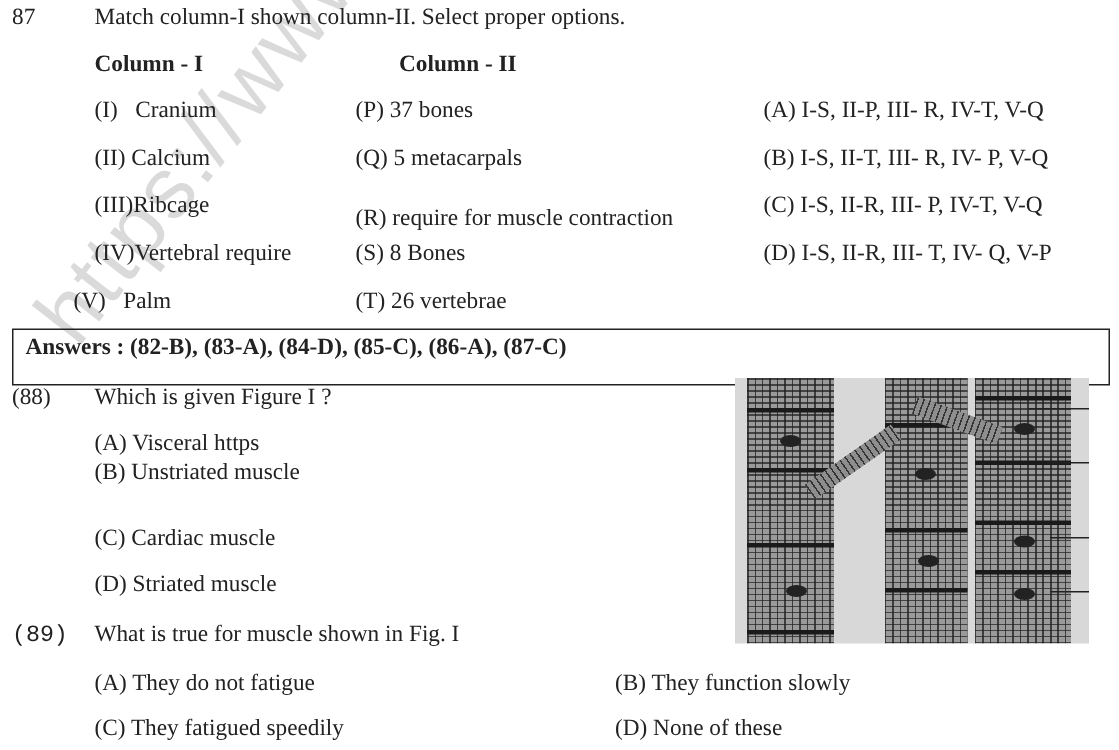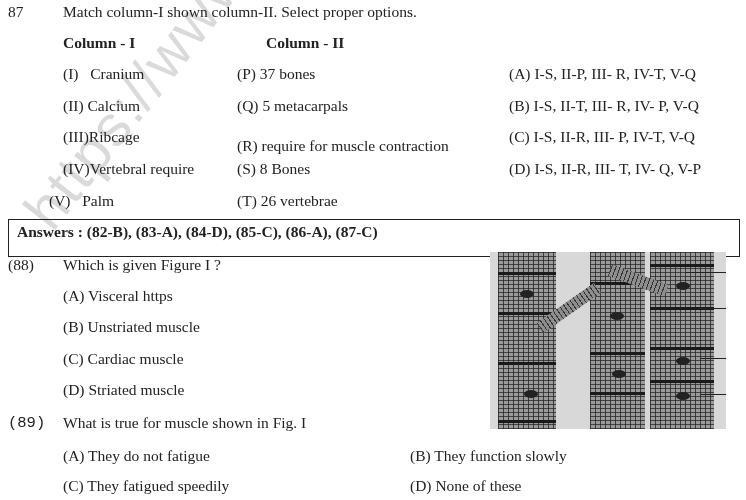--- a/index.html
+++ b/index.html
@@ -77,21 +77,21 @@
 </div>
 
 <div class="answers-box">
   <span>Answers :  (82-B), (83-A), (84-D), (85-C), (86-A), (87-C)</span>
 </div>
 
 <div class="abs" style="left:8px;top:256px;">(88)</div>
 <div class="abs" style="left:63px;top:256px;">Which is given Figure  I ?</div>
 <div>
   <div class="abs" style="left:63px;top:287px;">(A) Visceral https</div>
-  <div class="abs" style="left:63px;top:318px;font-family:Liberation Serif, serif;">(B) Unstriated muscle</div>
+  <div class="abs" style="left:63px;top:306px;font-family:Liberation Serif, serif;">(B) Unstriated muscle</div>
   <div class="abs" style="left:63px;top:350px;">(C) Cardiac muscle</div>
   <div class="abs" style="left:63px;top:381px;">(D) Striated muscle</div>
 </div>
 
 <div class="figure">
   <div class="fiber" style="left:8px;width:58px;">
     <div class="disc" style="top:20px;"></div>
     <div class="disc" style="top:60px;"></div>
     <div class="disc" style="top:110px;"></div>
     <div class="disc" style="top:168px;"></div>

